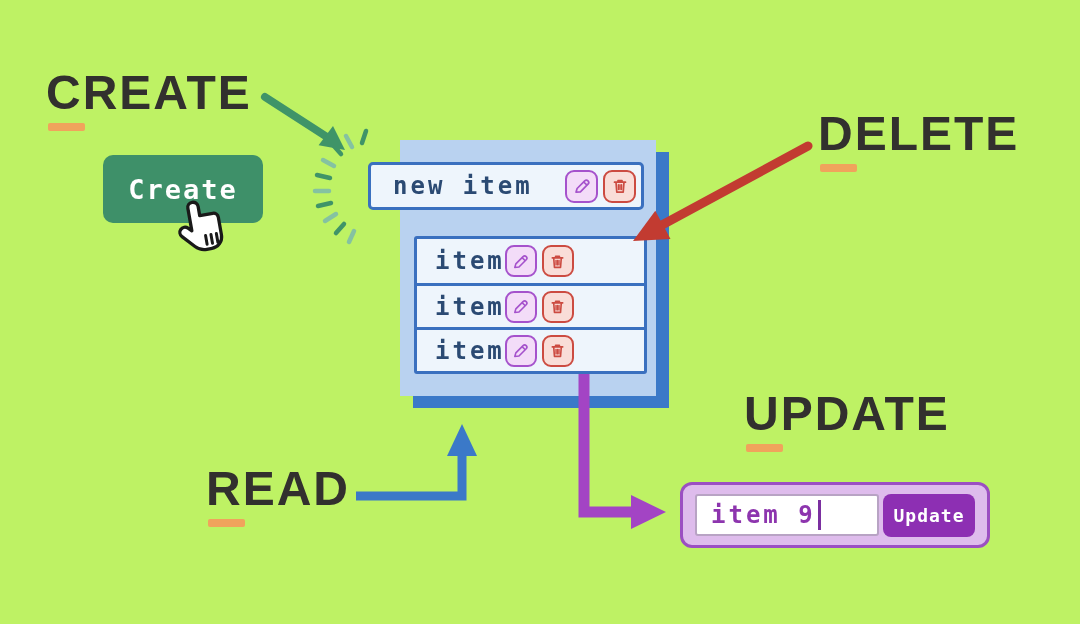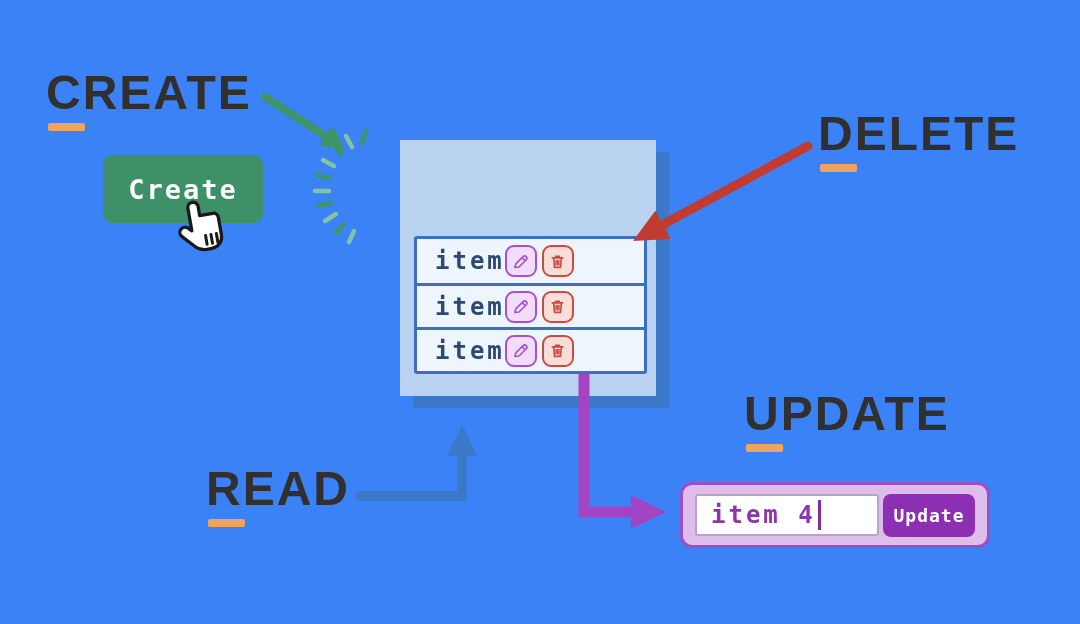--- a/index.html
+++ b/index.html
@@ -1,16 +1,16 @@
 <!DOCTYPE html>
 <html><head>
 <meta charset="utf-8">
 <style>
   html,body{margin:0;padding:0;background:#faeee3;}
-  .canvas{position:relative;width:1080px;height:624px;background:#3b82f6;overflow:hidden;
+  .canvas{position:relative;width:1080px;height:624px;background:#bef264;overflow:hidden;
           font-family:"Liberation Sans",sans-serif;}
 
   
   .heading{position:absolute;font-weight:700;font-size:48px;letter-spacing:2px;
            color:#32302e;line-height:1;white-space:nowrap;}
   .heading .bar{position:absolute;left:2px;bottom:-14px;width:37px;height:8px;
                 background:#f0a35c;border-radius:2px;}
   #h-create{left:46px;top:69px;}
   #h-delete{left:818px;top:110px;}
   #h-read{left:206px;top:465px;}
@@ -96,20 +96,37 @@
   <svg class="cursor-hand" viewBox="0 0 38 42">
     <path d="M15 2 C12.8 2 11.2 3.7 11.2 5.8 L11.2 22.5 L8.8 20.1 C7.3 18.6 4.9 18.6 3.4 20.1
              C2 21.5 2 23.9 3.4 25.4 L11.5 34.1 C13.6 36.4 16.6 37.7 19.7 37.7 L23.5 37.7
              C28.2 37.7 32 33.9 32 29.2 L32 16 C32 14.1 30.4 12.5 28.5 12.5 L18.8 12.5 L18.8 5.8
              C18.8 3.7 17.2 2 15 2 Z" fill="#ffffff" stroke="#191919" stroke-width="2.4" stroke-linejoin="round"></path>
     <path d="M20.5 27.5 V34 M24.5 27.5 V34 M28.5 27.5 V34" fill="none" stroke="#191919" stroke-width="2.2" stroke-linecap="round"></path>
   </svg>
 
   <div class="panel"></div>
 
+  <div class="row new-item-row">
+    <span class="row-label">new item</span>
+    <span class="spacer"></span>
+    <button class="icon-btn edit-btn">
+      <svg viewBox="0 0 20 20" width="20" height="20">
+        <path d="M4 16.2 L5.1 12.5 L12.7 4.9 C13.6 4 15.1 4 16 4.9 C16.9 5.8 16.9 7.3 16 8.2 L8.4 15.8 L4 16.2 Z" fill="none" stroke="#a552cc" stroke-width="1.7" stroke-linejoin="round"></path>
+        <path d="M11.7 6 L15 9.2" fill="none" stroke="#a552cc" stroke-width="1.7"></path>
+      </svg>
+    </button>
+    <button class="icon-btn del-btn">
+      <svg viewBox="0 0 20 20" width="20" height="20">
+        <path d="M4.5 6.2 H15.5 M8 6.2 V4.6 H12 V6.2" fill="none" stroke="#cc4b41" stroke-width="1.7" stroke-linecap="round" stroke-linejoin="round"></path>
+        <path d="M6 6.2 L6.8 16.2 H13.2 L14 6.2" fill="none" stroke="#cc4b41" stroke-width="1.7" stroke-linejoin="round"></path>
+        <path d="M8.4 8.8 V13.6 M10 8.8 V13.6 M11.6 8.8 V13.6" fill="none" stroke="#cc4b41" stroke-width="1.4" stroke-linecap="round"></path>
+      </svg>
+    </button>
+  </div>
 
   <div class="items-group">
     <div class="item-row">
       <span class="row-label">item</span>
       <span class="spacer"></span>
       <button class="icon-btn edit-btn">
         <svg viewBox="0 0 20 20" width="19" height="19">
           <path d="M4 16.2 L5.1 12.5 L12.7 4.9 C13.6 4 15.1 4 16 4.9 C16.9 5.8 16.9 7.3 16 8.2 L8.4 15.8 L4 16.2 Z" fill="none" stroke="#a552cc" stroke-width="1.7" stroke-linejoin="round"></path>
           <path d="M11.7 6 L15 9.2" fill="none" stroke="#a552cc" stroke-width="1.7"></path>
         </svg>
@@ -189,21 +206,21 @@
     </g>
 
     <g>
       <polyline points="584,374 584,512 632,512" fill="none" stroke="#a344c4" stroke-width="11"></polyline>
       <polygon points="666,512 631,495 631,529" fill="#a344c4"></polygon>
     </g>
   </svg>
 
   <div class="update-widget">
     <div class="update-input">
-      <span class="val">item 4</span>
+      <span class="val">item 9</span>
       <span class="caret"></span>
     </div>
     <button class="update-btn">
       <span>Update</span>
     </button>
   </div>
 
 </div>
 
 </body></html>

